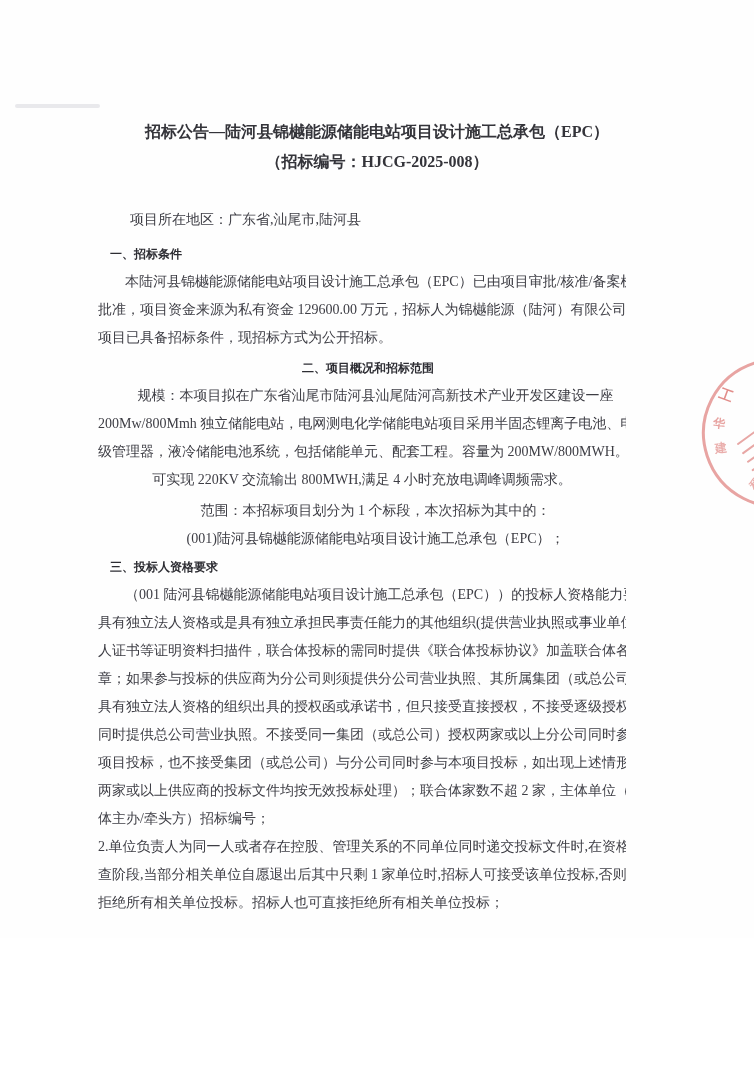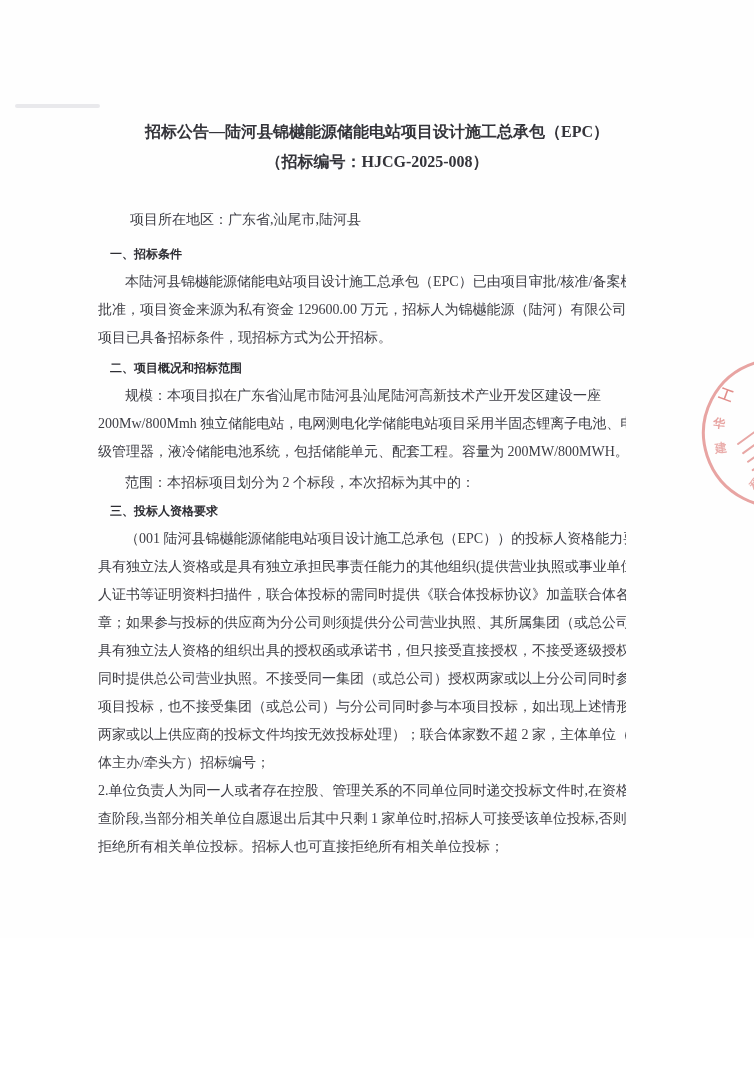--- a/index.html
+++ b/index.html
@@ -41,21 +41,21 @@
     font-size: 12px;
     font-weight: bold;
     line-height: 28px;
     color: #2d2d33;
     white-space: nowrap;
     overflow: hidden;
   }
   .mt6 { margin-top: 6px; }
   .mt4 { margin-top: 4px; }
   .mt3 { margin-top: 3px; }
-  .mt2 { margin-top: 2px; }
+  .mt2 { margin-top: 2px; text-align: center; }
   .mt1 { margin-top: 1px; }
   .para { margin: 0; }
   .line {
     font-size: 14px;
     line-height: 28px;
     white-space: nowrap;
     overflow: hidden;
   }
   .indent { text-indent: 27px; }
   
@@ -120,21 +120,23 @@
       <div class="line indent">本陆河县锦樾能源储能电站项目设计施工总承包（EPC）已由项目审批/核准/备案机关</div>
       <div class="line">批准，项目资金来源为私有资金 129600.00 万元，招标人为锦樾能源（陆河）有限公司。本</div>
       <div class="line">项目已具备招标条件，现招标方式为公开招标。</div>
     </div>
 
     <div class="section-heading mt2">二、项目概况和招标范围</div>
     <div class="para mt2">
       <div class="line indent">规模：本项目拟在广东省汕尾市陆河县汕尾陆河高新技术产业开发区建设一座</div>
       <div class="line">200Mw/800Mmh 独立储能电站，电网测电化学储能电站项目采用半固态锂离子电池、电池簇</div>
       <div class="line">级管理器，液冷储能电池系统，包括储能单元、配套工程。容量为 200MW/800MWH。2 建成后</div>
-      <div class="line indent mt3">范围：本招标项目划分为 2 个标段，本次招标为其中的：</div>
+      <div class="line">可实现 220KV 交流输出 800MWH,满足 4 小时充放电调峰调频需求。</div>
+      <div class="line indent mt3">范围：本招标项目划分为 1 个标段，本次招标为其中的：</div>
+      <div class="line indent">(001)陆河县锦樾能源储能电站项目设计施工总承包（EPC）；</div>
     </div>
 
     <div class="section-heading">三、投标人资格要求</div>
     <div class="para mt1">
       <div class="line indent">（001 陆河县锦樾能源储能电站项目设计施工总承包（EPC））的投标人资格能力要求：1.</div>
       <div class="line">具有独立法人资格或是具有独立承担民事责任能力的其他组织(提供营业执照或事业单位法</div>
       <div class="line">人证书等证明资料扫描件，联合体投标的需同时提供《联合体投标协议》加盖联合体各方公</div>
       <div class="line">章；如果参与投标的供应商为分公司则须提供分公司营业执照、其所属集团（或总公司）等</div>
       <div class="line">具有独立法人资格的组织出具的授权函或承诺书，但只接受直接授权，不接受逐级授权，并</div>
       <div class="line">同时提供总公司营业执照。不接受同一集团（或总公司）授权两家或以上分公司同时参与本</div>

